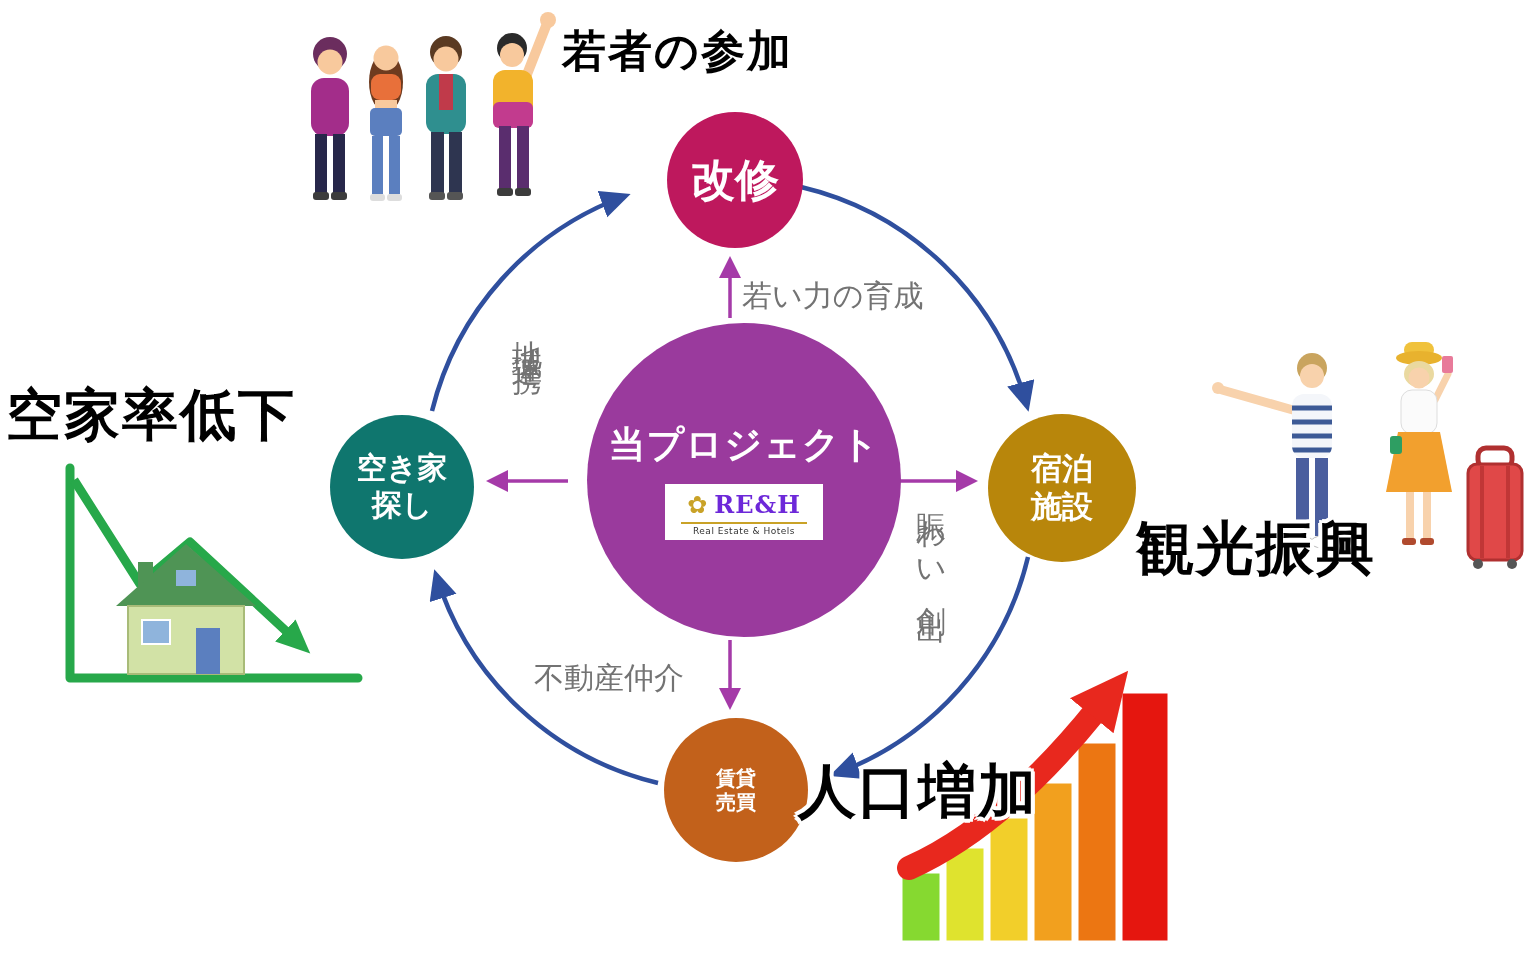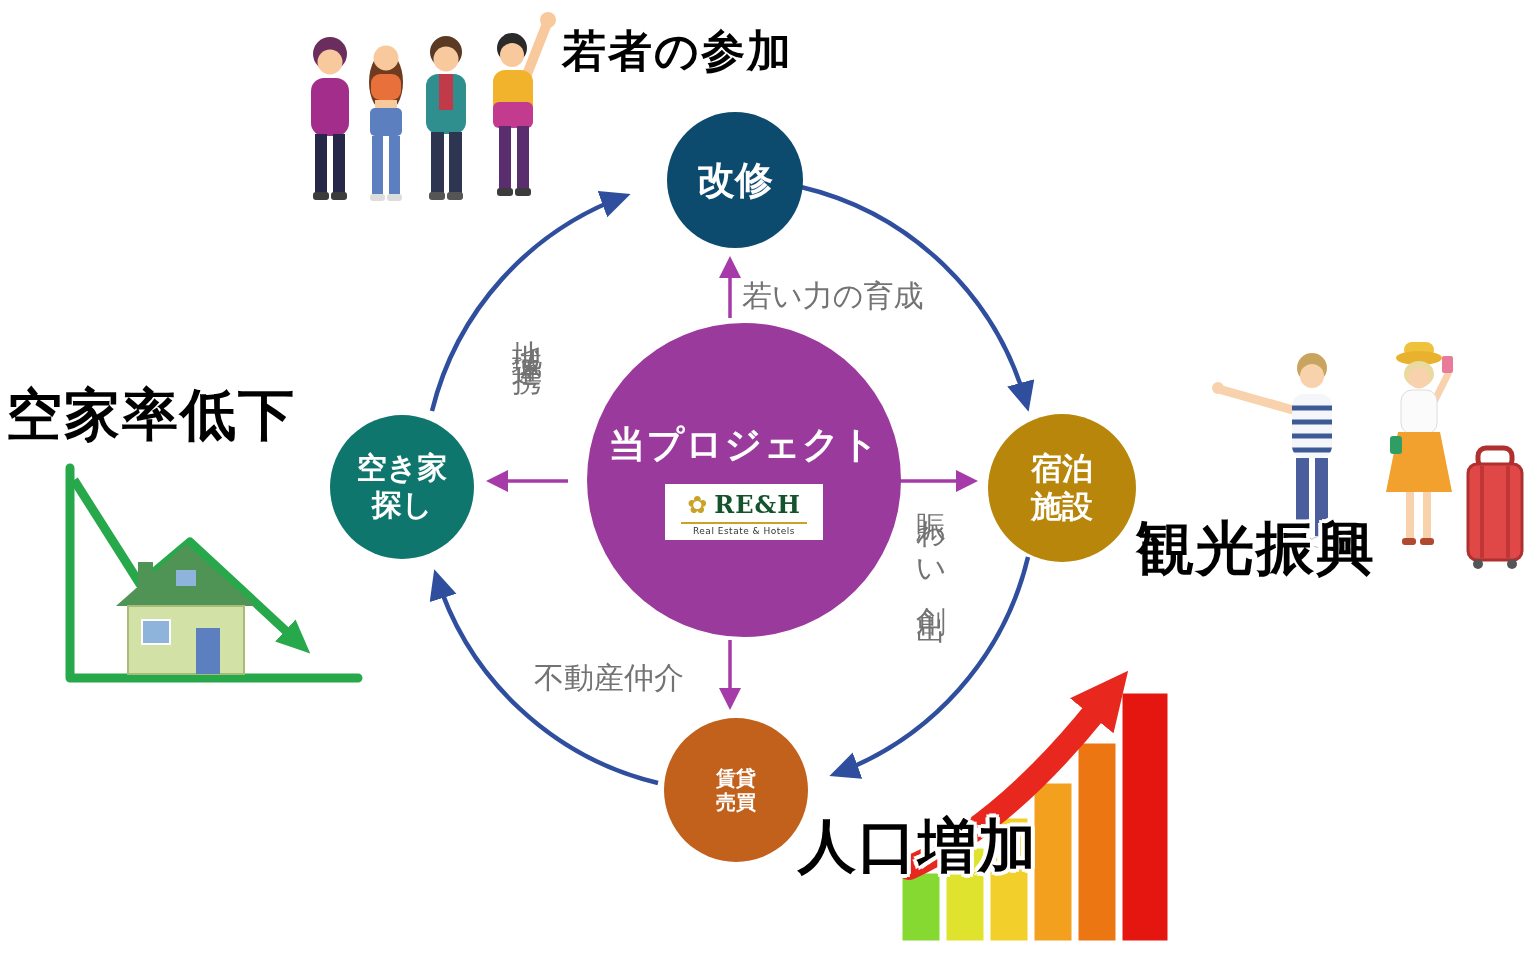--- a/index.html
+++ b/index.html
@@ -11,46 +11,46 @@
   .layer { position:absolute; left:0; top:0; z-index:1; }
   .illus { position:absolute; z-index:2; }
 
   .node {
     position:absolute; border-radius:50%; display:flex; flex-direction:column;
     align-items:center; justify-content:center; color:#fff; font-weight:bold;
     text-align:center; z-index:3;
   }
   .node span { display:block; line-height:1.22; }
 
-  .node-renovation { left:667px; top:112px; width:136px; height:136px; background:#0c4a6e; font-size:38px; }
+  .node-renovation { left:667px; top:112px; width:136px; height:136px; background:#be185d; font-size:44px; }
   .node-lodging    { left:988px; top:414px; width:148px; height:148px; background:#b8860b; font-size:31px; }
   .node-rental     { left:664px; top:718px; width:144px; height:144px; background:#c2611b; font-size:20px; }
   .node-vacant     { left:330px; top:415px; width:144px; height:144px; background:#0f766e; font-size:30px; }
 
   .center-node {
     position:absolute; left:587px; top:323px; width:314px; height:314px; border-radius:50%;
     background:#9a3a9d; display:flex; flex-direction:column; align-items:center;
     justify-content:center; z-index:3;
   }
   .center-label { color:#fff; font-size:37px; font-weight:bold; letter-spacing:1px; }
   .logo-box { margin-top:14px; background:#fff; width:158px; padding:6px 8px 4px; text-align:center; }
   .logo-row { display:flex; align-items:center; justify-content:center; gap:7px; }
   .logo-icon { color:#c9a227; font-size:24px; line-height:1; }
-  .logo-brand { font-family:"DejaVu Serif","Liberation Serif",serif; font-size:24px; color:#14532d; font-weight:600; letter-spacing:1px; }
+  .logo-brand { font-family:"DejaVu Serif","Liberation Serif",serif; font-size:24px; color:#6d28d9; font-weight:600; letter-spacing:1px; }
   .logo-rule { height:2px; background:#c9a227; margin:3px 8px 2px; }
   .logo-sub { font-size:9px; color:#333; letter-spacing:0.5px; }
 
   .spoke-label { position:absolute; font-size:30px; color:#737373; z-index:4; white-space:nowrap; }
   .vertical { writing-mode:vertical-rl; text-orientation:upright; letter-spacing:8px; white-space:normal; }
 
   .big-label { position:absolute; font-size:58px; font-weight:bold; color:#000; z-index:6; letter-spacing:2px; white-space:nowrap; }
   .label-top    { left:562px;  top:22px;  font-size:44px; }
   .label-left   { left:6px;    top:378px; font-size:56px; }
   .label-right  { left:1136px; top:510px; }
-  .label-bottom { left:798px;  top:808px; }
+  .label-bottom { left:798px;  top:753px; }
   .halo { text-shadow:-3px -3px 0 #fff, 3px -3px 0 #fff, -3px 3px 0 #fff, 3px 3px 0 #fff, 0 -4px 0 #fff, 0 4px 0 #fff, -4px 0 0 #fff, 4px 0 0 #fff; }
 </style>
 </head>
 <body>
 
 <div class="canvas">
 
   <svg class="layer" width="1534" height="955" viewBox="0 0 1534 955">
     <defs>
       <marker id="mBlue" markerUnits="userSpaceOnUse" markerWidth="40" markerHeight="40" refX="24" refY="14" orient="auto">

